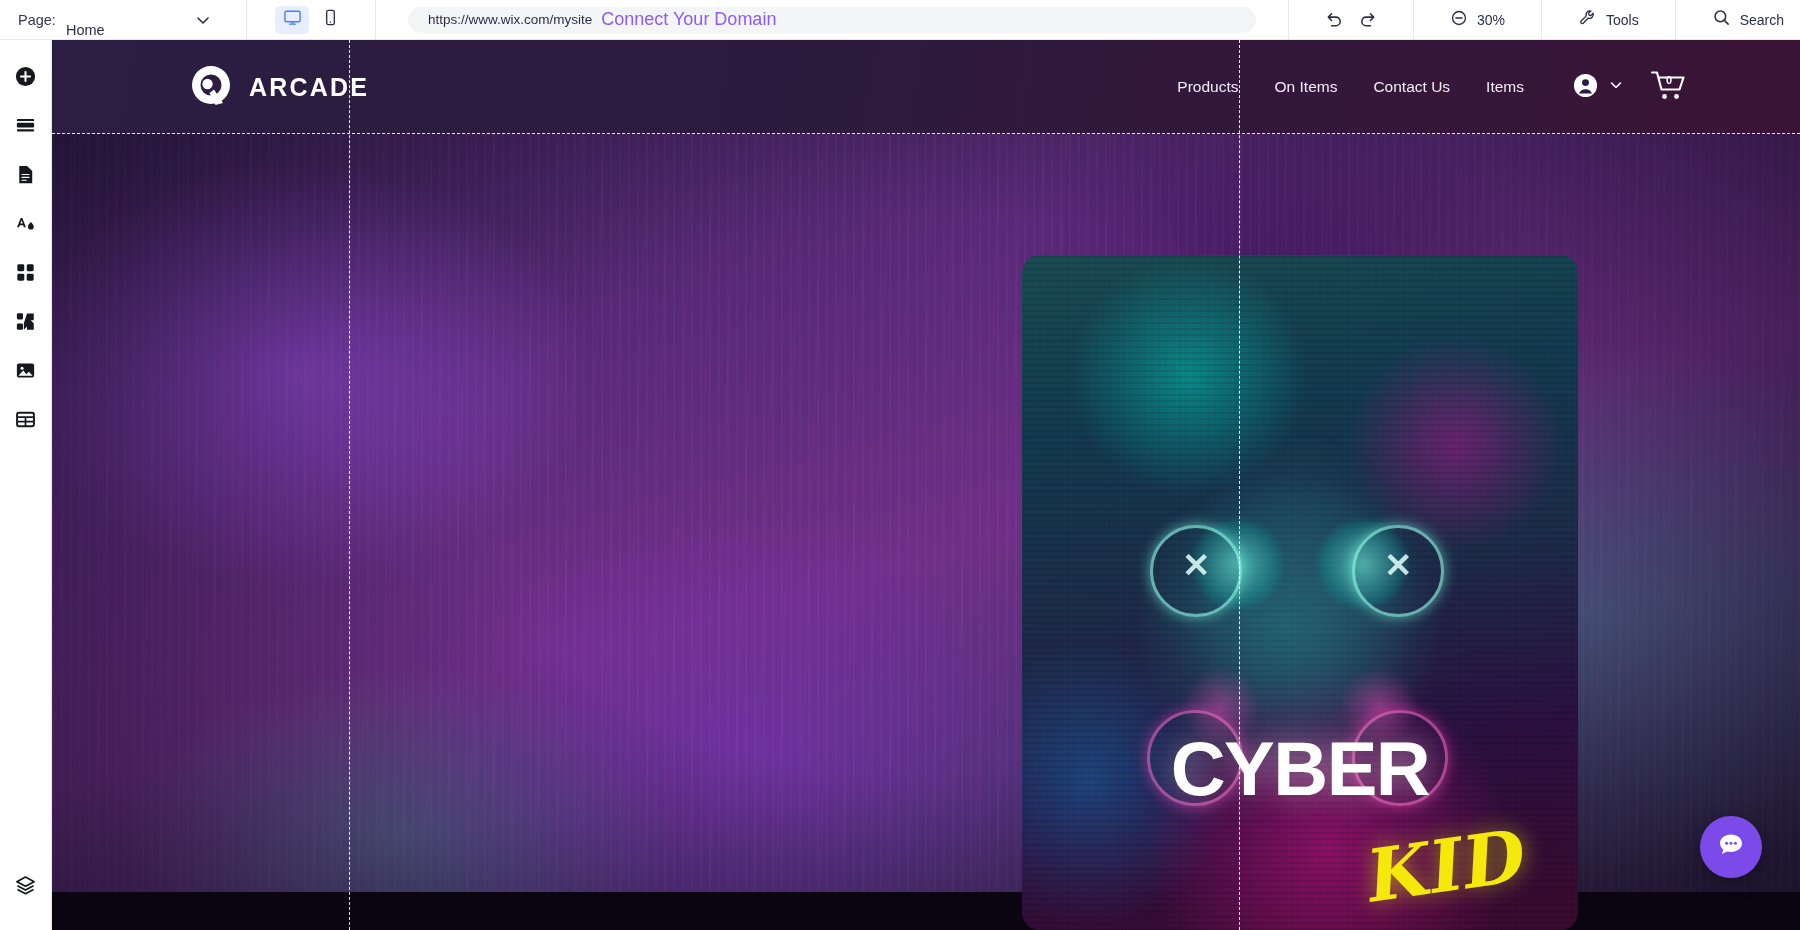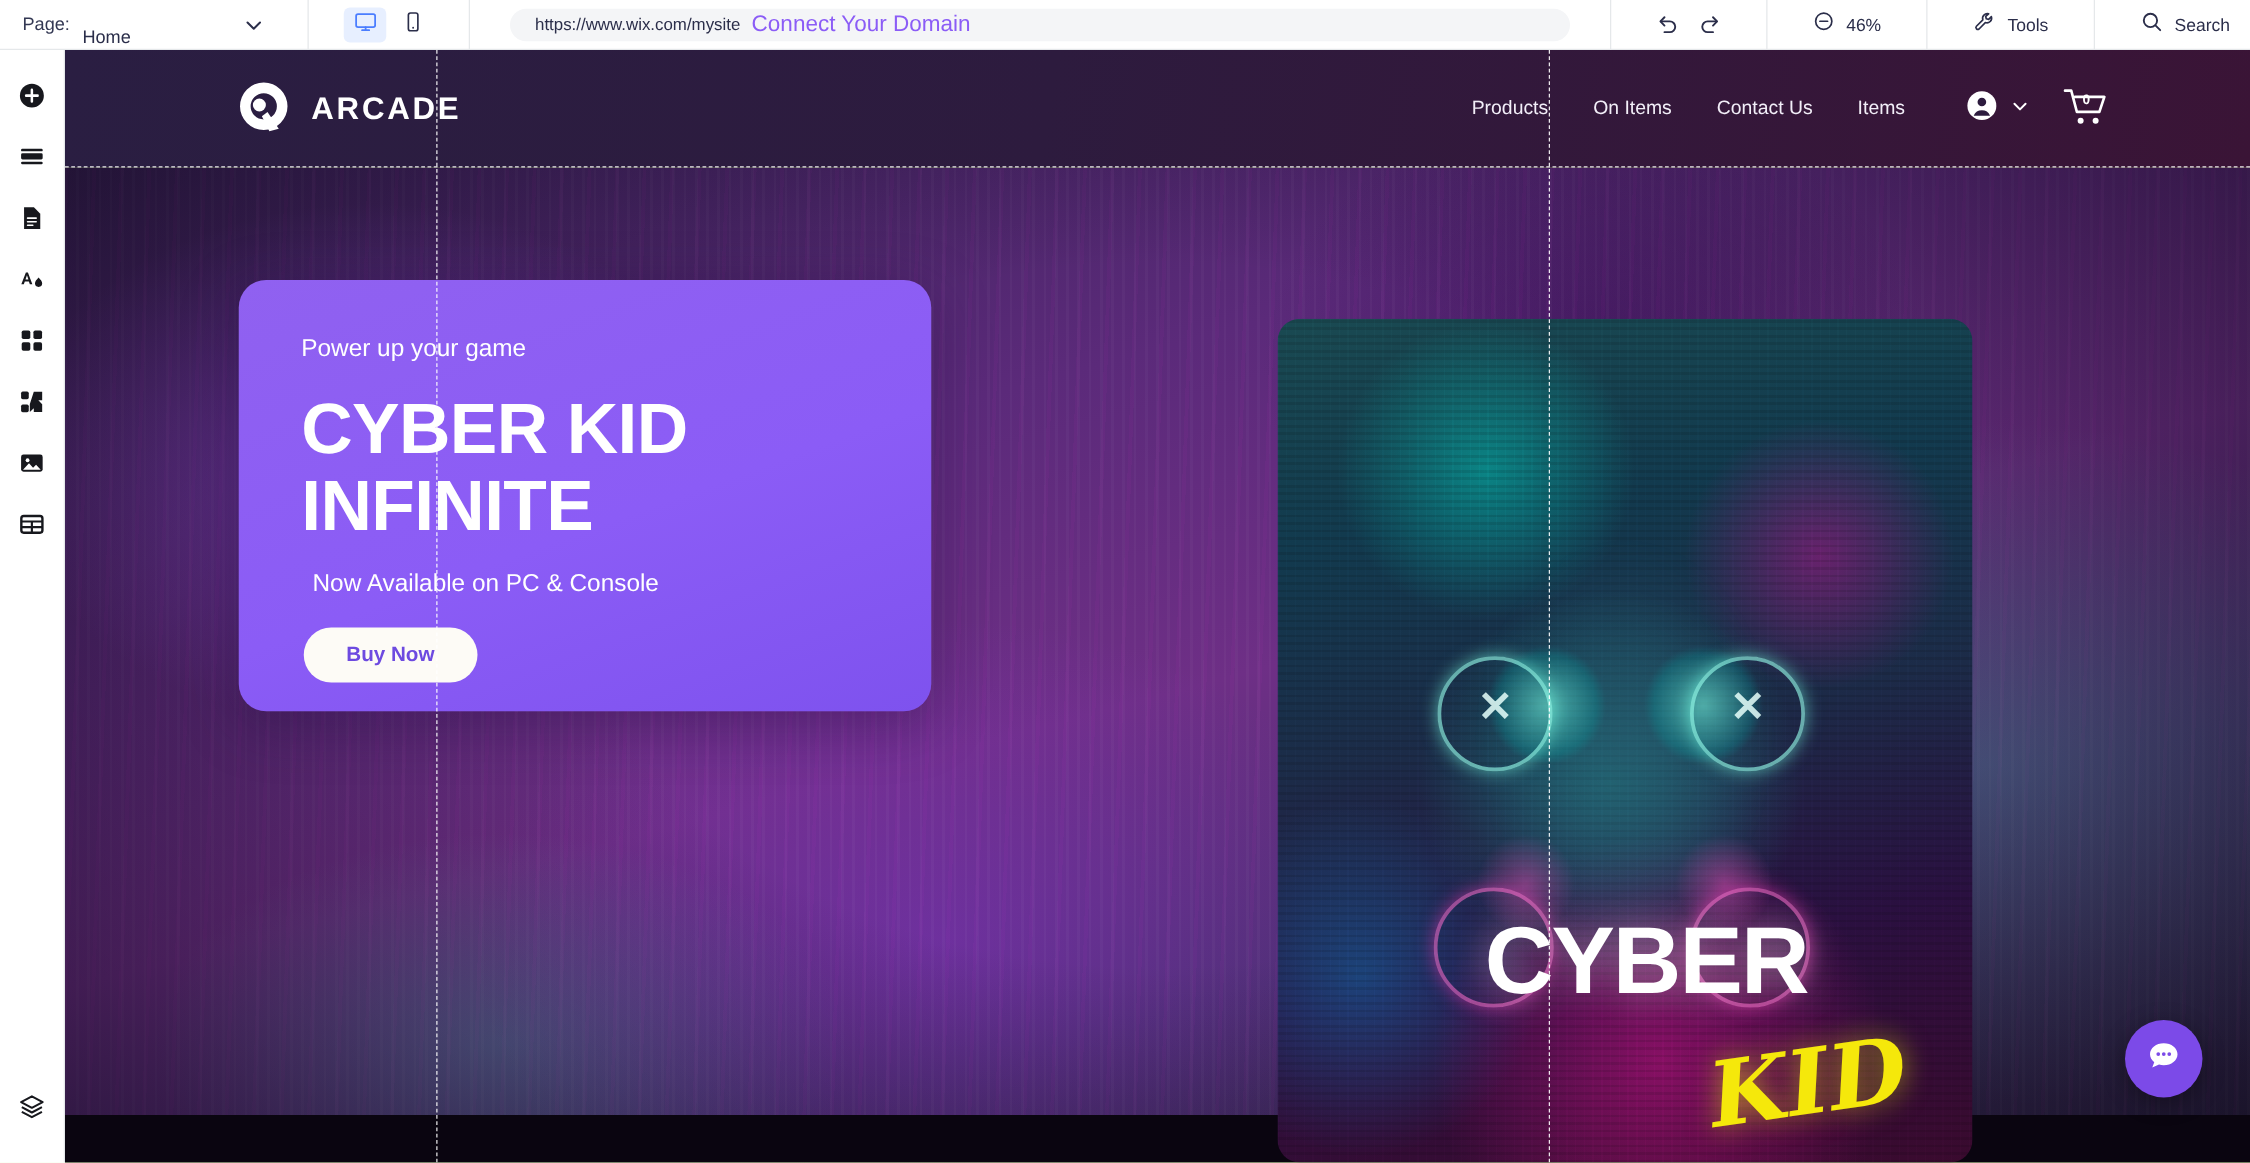--- a/index.html
+++ b/index.html
@@ -230,21 +230,21 @@
     left: 330px; top: 455px; width: 96px; height: 96px;
     border-color: rgba(255,110,205,.55); box-shadow: 0 0 14px rgba(255,60,190,.5);
   }
   .gc-x {
     position: absolute; color: rgba(230,255,250,.85);
     font-size: 34px; font-weight: bold;
   }
   .gc-x1 { left: 160px; top: 290px; }
   .gc-x2 { left: 362px; top: 290px; }
   .gc-title {
-    position: absolute; left: 17px; bottom: 118px;
+    position: absolute; left: 0; bottom: 118px;
     width: 100%; text-align: center;
     font-size: 76px; font-weight: bold; color: #ffffff;
     letter-spacing: -1.5px;
     text-shadow: 0 0 30px rgba(255,255,255,.45);
   }
   .gc-sub {
     position: absolute; right: 52px; bottom: 22px;
     font-size: 72px; font-weight: bold; color: #f5e80b;
     font-family: "DejaVu Serif", serif;
     font-style: italic;
@@ -338,21 +338,21 @@
 
   <div class="tb-sep"></div>
 
   <div class="zoom-group">
     <span>
       <svg width="18" height="18" viewBox="0 0 20 20">
           <circle cx="10" cy="10" r="7.2" fill="none" stroke="#2b2e4a" stroke-width="1.5"></circle>
           <path d="M6.6 10h6.8" stroke="#2b2e4a" stroke-width="1.5" stroke-linecap="round"></path>
         </svg>
     </span>
-    <span class="tb-text">46%</span>
+    <span class="tb-text">30%</span>
   </div>
 
   <div class="tb-sep"></div>
 
   <div class="tools-group">
     <span>
       <svg width="19" height="19" viewBox="0 0 20 20">
           <path d="M13.6 3.2a4 4 0 0 0-4.9 5.1L3.3 13.7a1.6 1.6 0 0 0 2.2 2.3l5.3-5.4a4 4 0 0 0 5.1-5l-2.3 2.3-2-.5-.5-2z" fill="none" stroke="#2b2e4a" stroke-width="1.4" stroke-linejoin="round"></path>
         </svg>
     </span>
@@ -517,29 +517,20 @@
             <path d="M2 4.5h5l4.5 17h18l4-12H10" fill="none" stroke="#ffffff" stroke-width="2.1" stroke-linecap="round" stroke-linejoin="round"></path>
             <circle cx="14.5" cy="28.5" r="2.4" fill="#ffffff"></circle>
             <circle cx="26.5" cy="28.5" r="2.4" fill="#ffffff"></circle>
           </svg>
         </span>
         <span class="cart-count">0</span>
       </div>
     </div>
   </div>
 
-  <div class="promo-card">
-    <div class="promo-kicker">Power up your game</div>
-    <div class="promo-title">
-      <div>CYBER KID</div>
-      <div>INFINITE</div>
-    </div>
-    <div class="promo-sub">Now Available on PC &amp; Console</div>
-    <button class="promo-btn">Buy Now</button>
-  </div>
 
   <div class="game-card">
     <div class="gc-noise"></div>
     <div class="gc-figure"></div>
     <div class="gc-ring gc-r1"></div>
     <div class="gc-ring gc-r2"></div>
     <div class="gc-ring gc-r3"></div>
     <div class="gc-ring gc-r4"></div>
     <span class="gc-x gc-x1">✕</span>
     <span class="gc-x gc-x2">✕</span>

